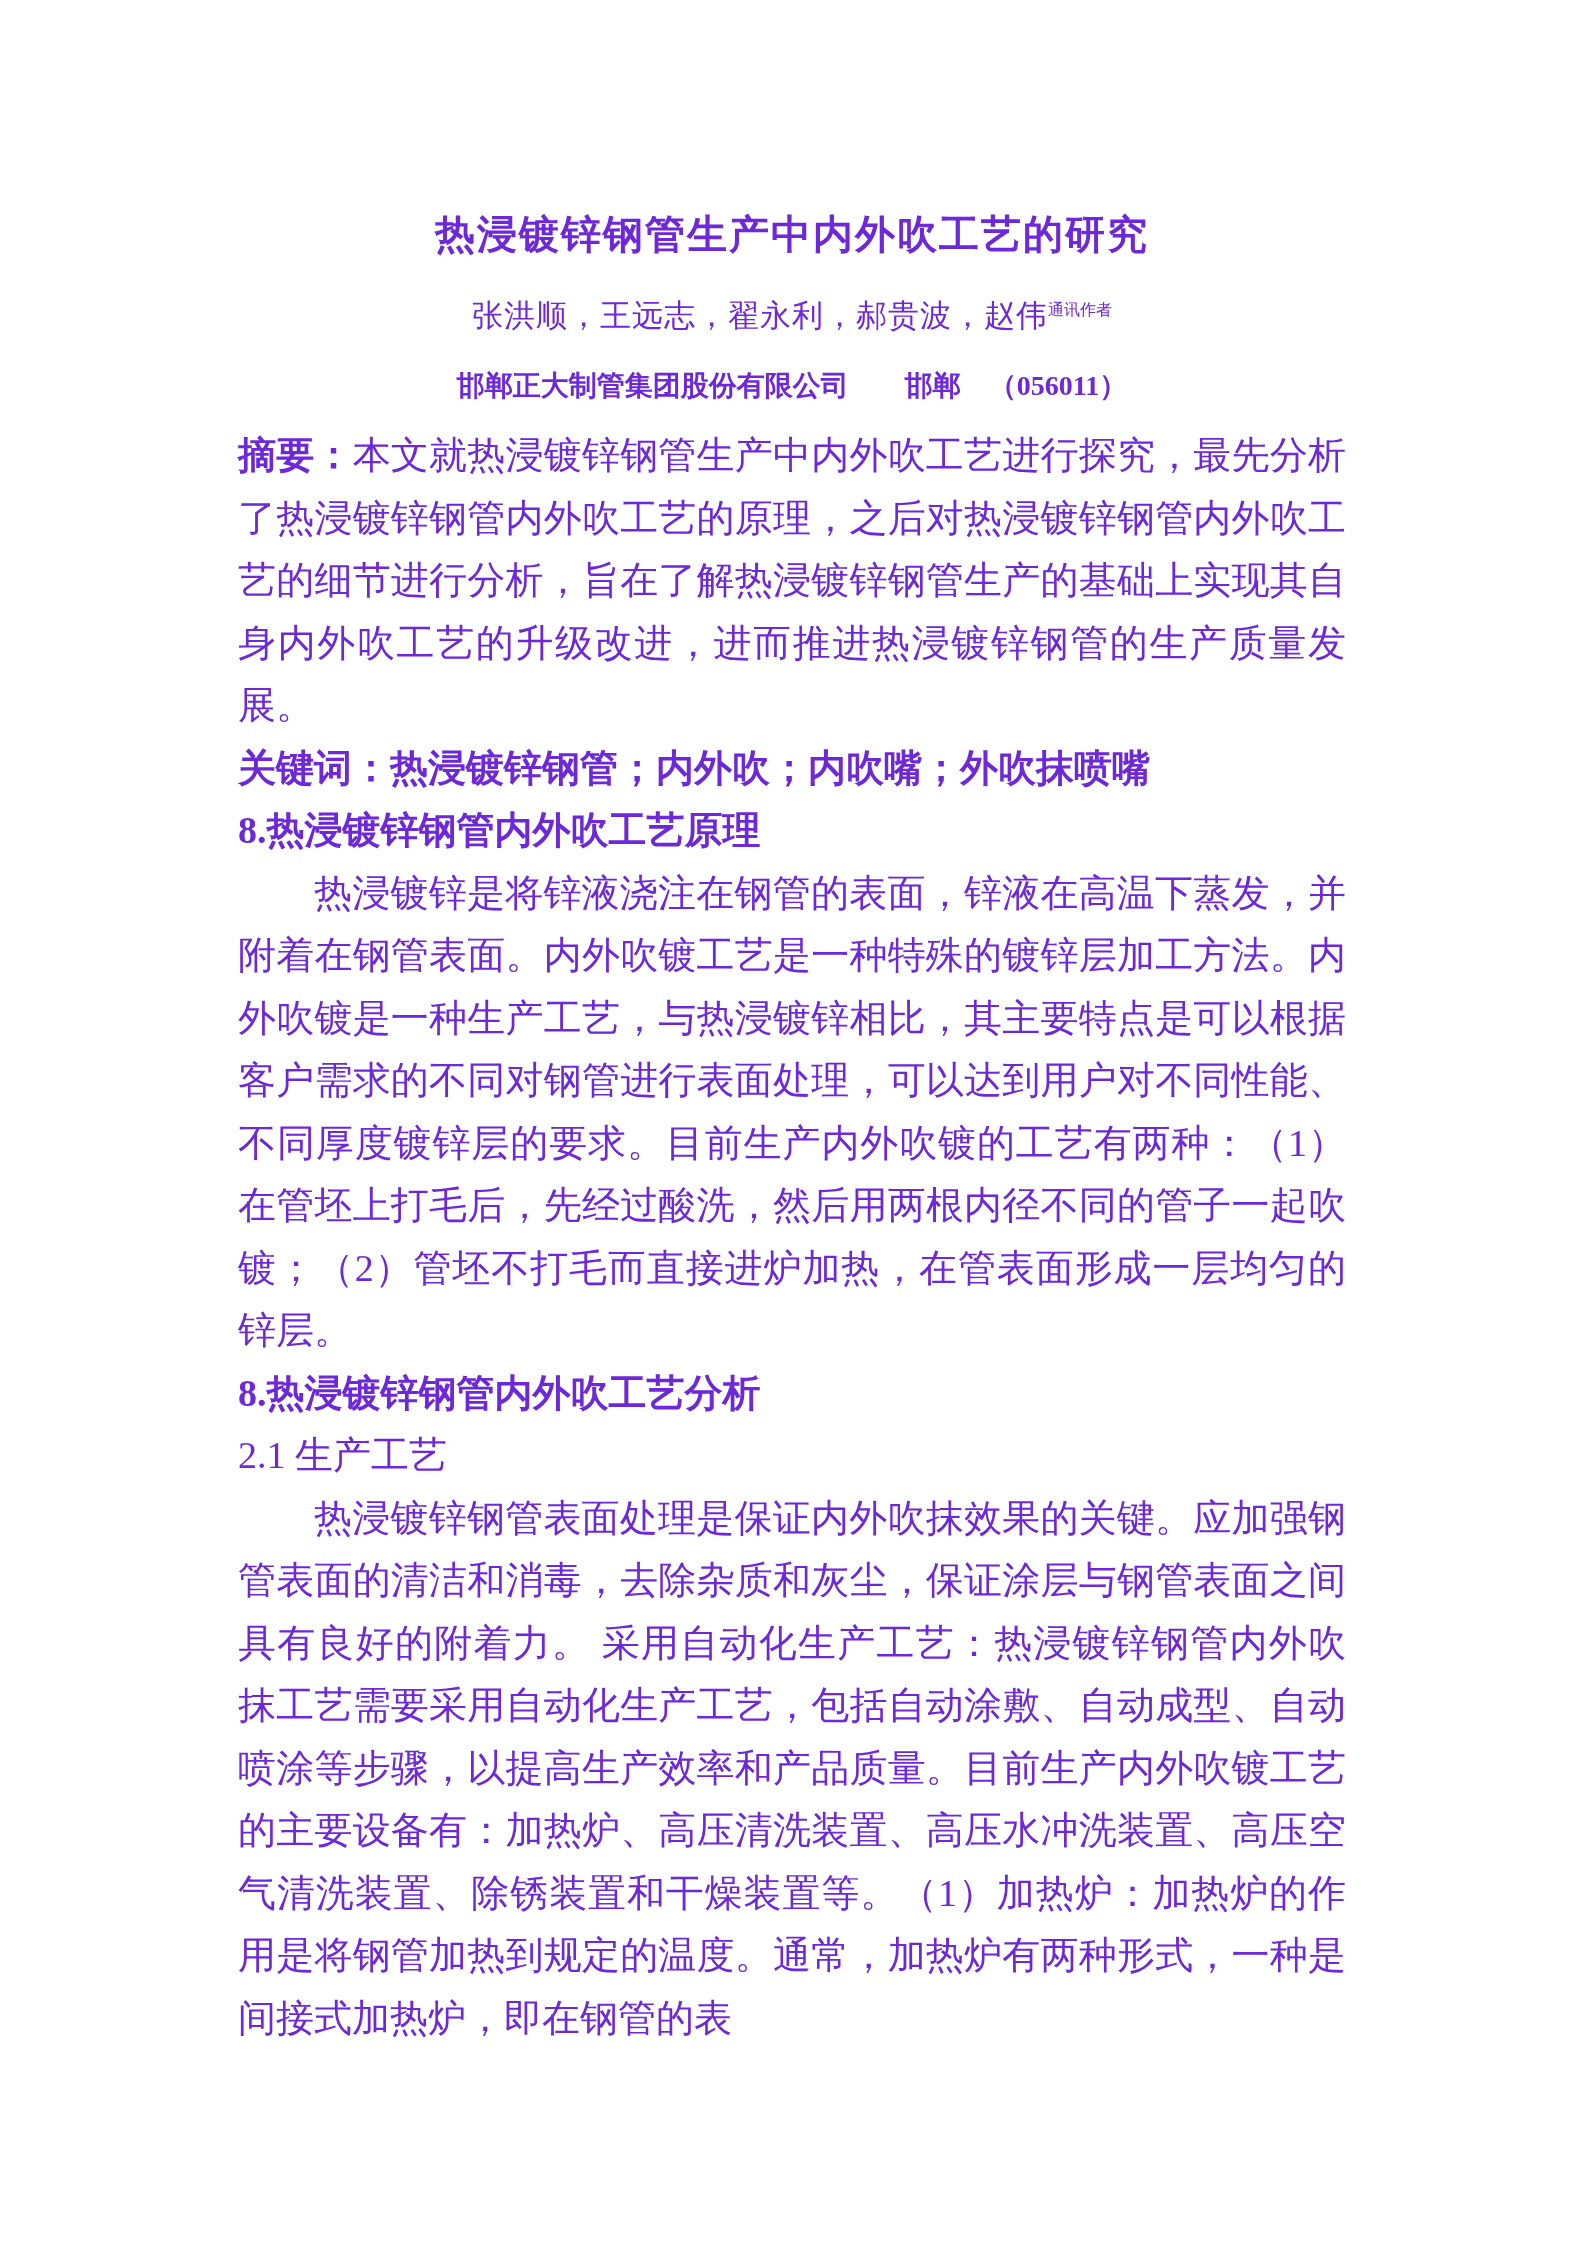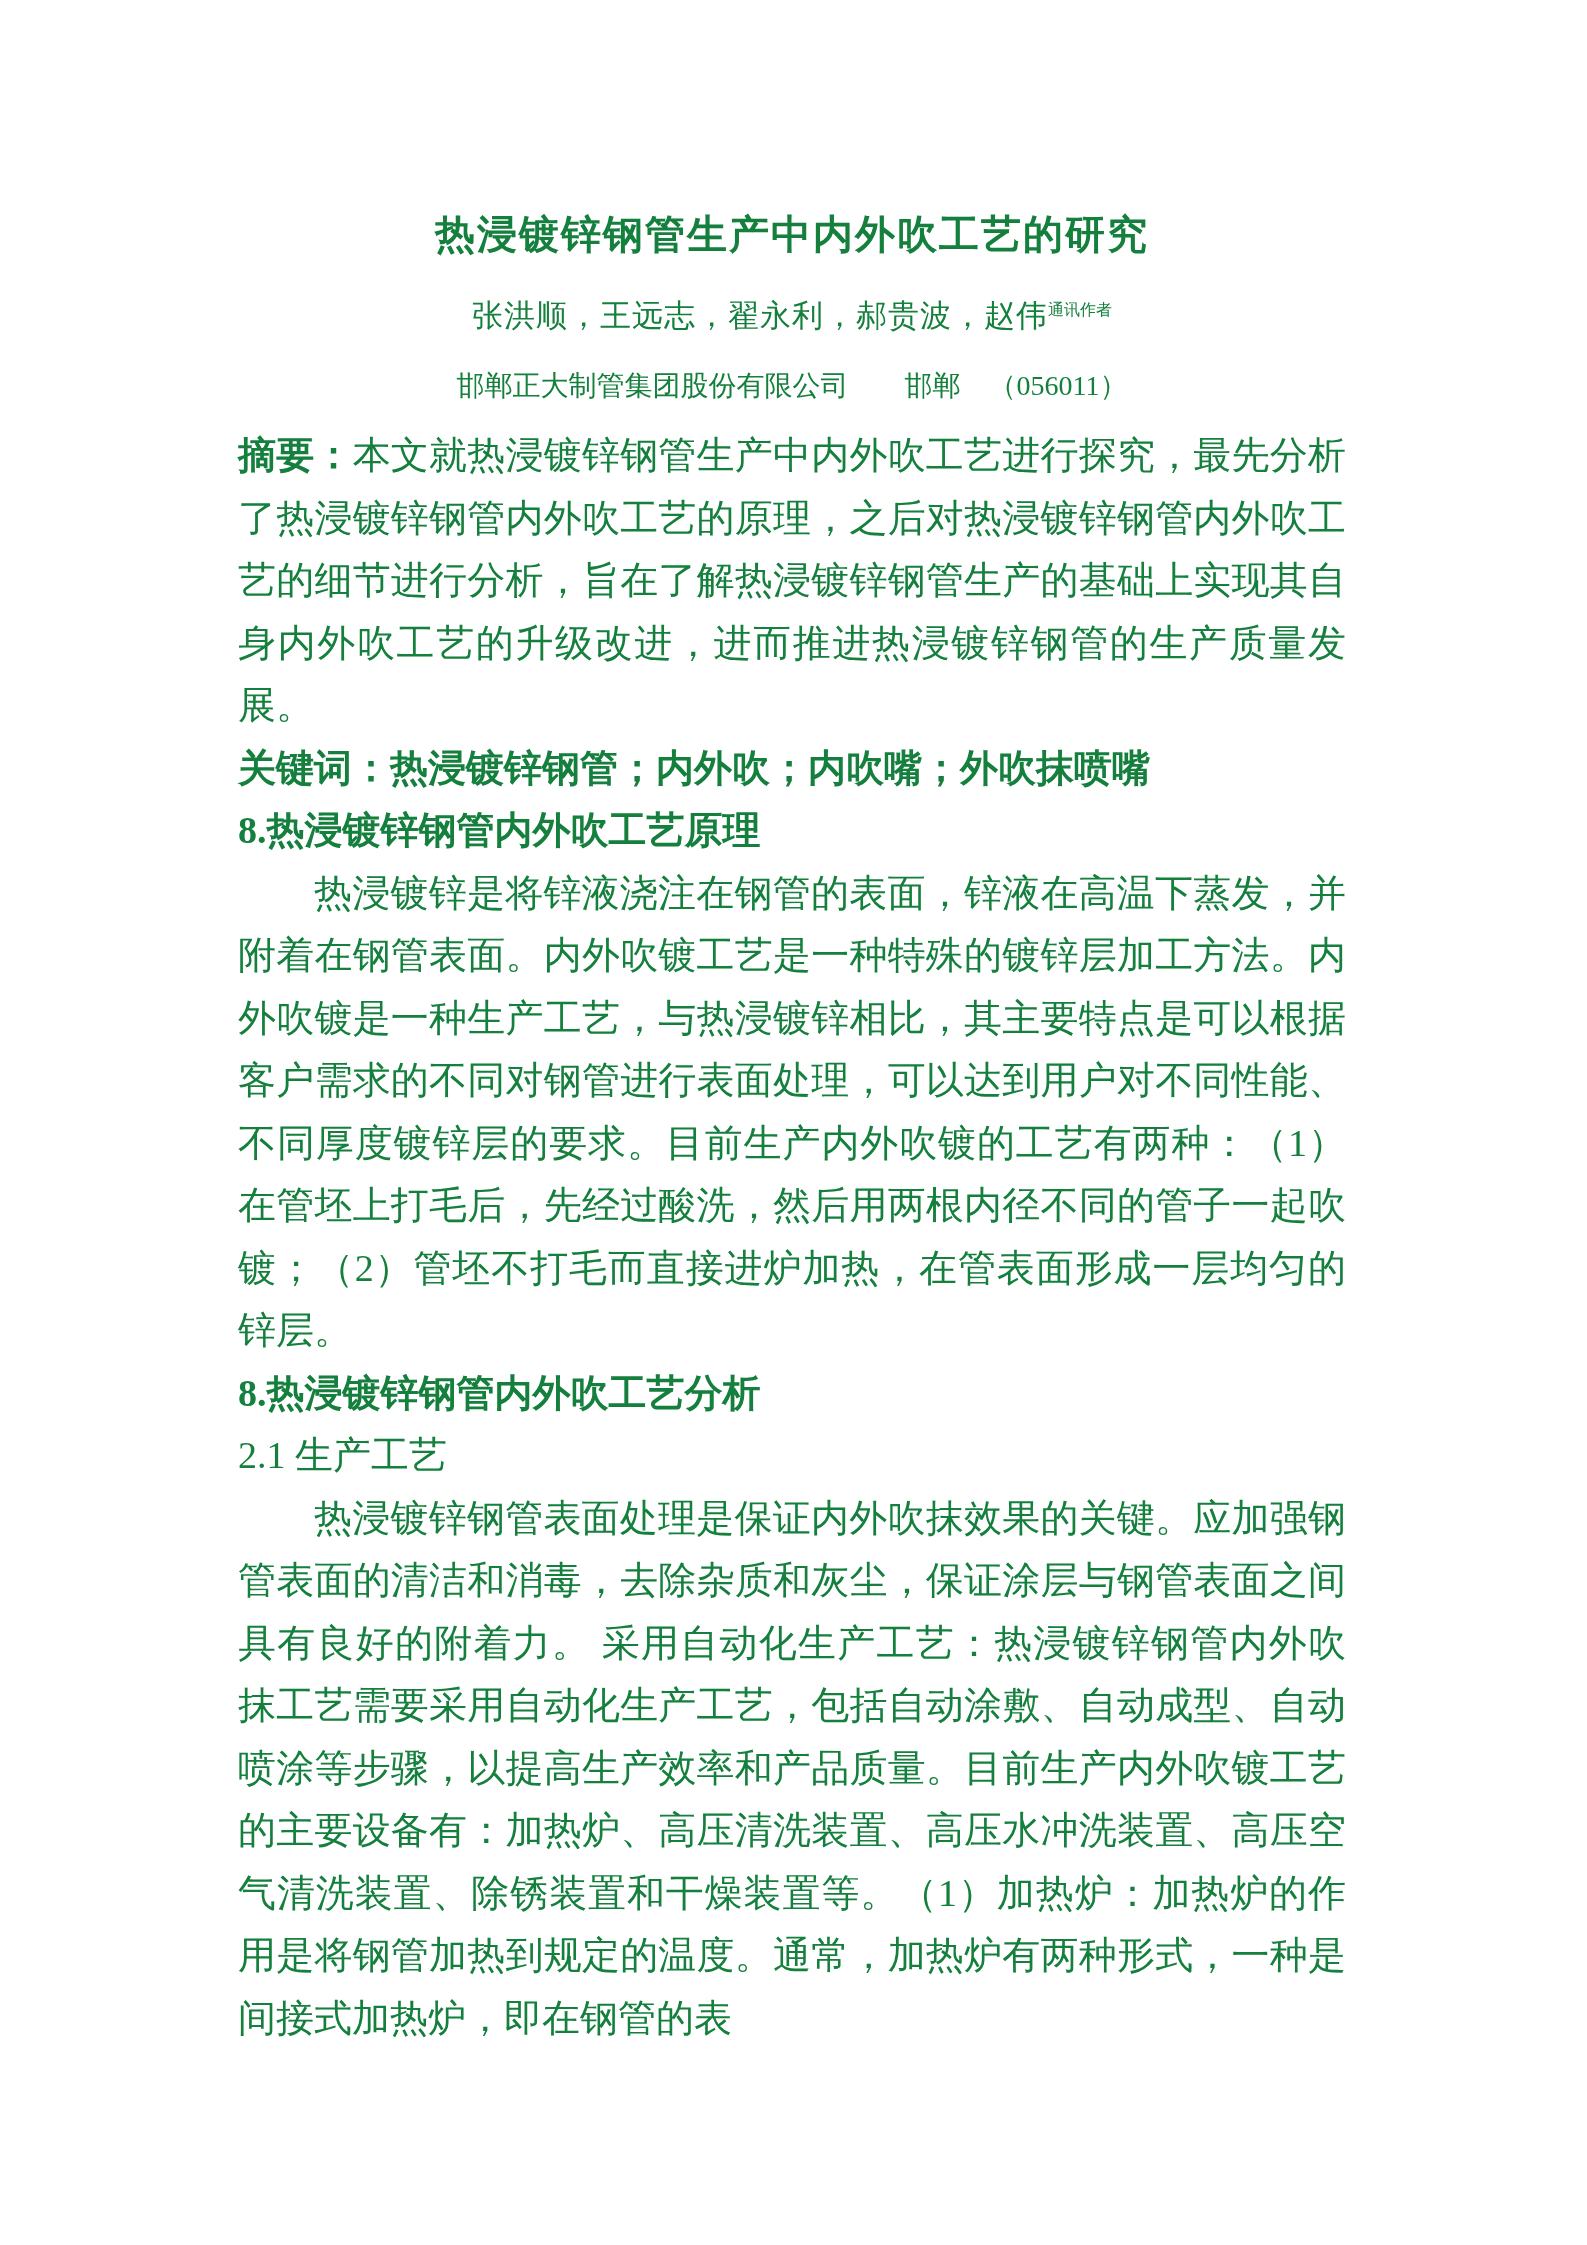--- a/index.html
+++ b/index.html
@@ -5,21 +5,21 @@
   html, body {
     margin: 0;
     padding: 0;
     background: #ffffff;
   }
   .page {
     position: relative;
     width: 1587px;
     height: 2245px;
     background: #ffffff;
-    color: #15803d;
+    color: #6d28d9;
     font-family: "Liberation Serif", "DejaVu Serif", serif;
     overflow: hidden;
   }
   .content {
     box-sizing: border-box;
     padding: 212px 241px 0 238px; 
   }
   .title {
     margin: 0;
     font-size: 40px;
@@ -39,20 +39,21 @@
     font-size: 16px;
     letter-spacing: 0;
     vertical-align: super;
     line-height: 0;
   }
   .affiliation {
     margin: 32px 0 0 0;
     font-size: 28px;
     line-height: 36px;
     text-align: center;
+    font-weight: bold;
   }
   .body {
     margin-top: 20px;
   }
   .body p, .body h2, .body h3 {
     margin: 0;
     font-size: 38px;
     font-weight: normal;
     line-height: 62.5px;
     text-align: justify;

